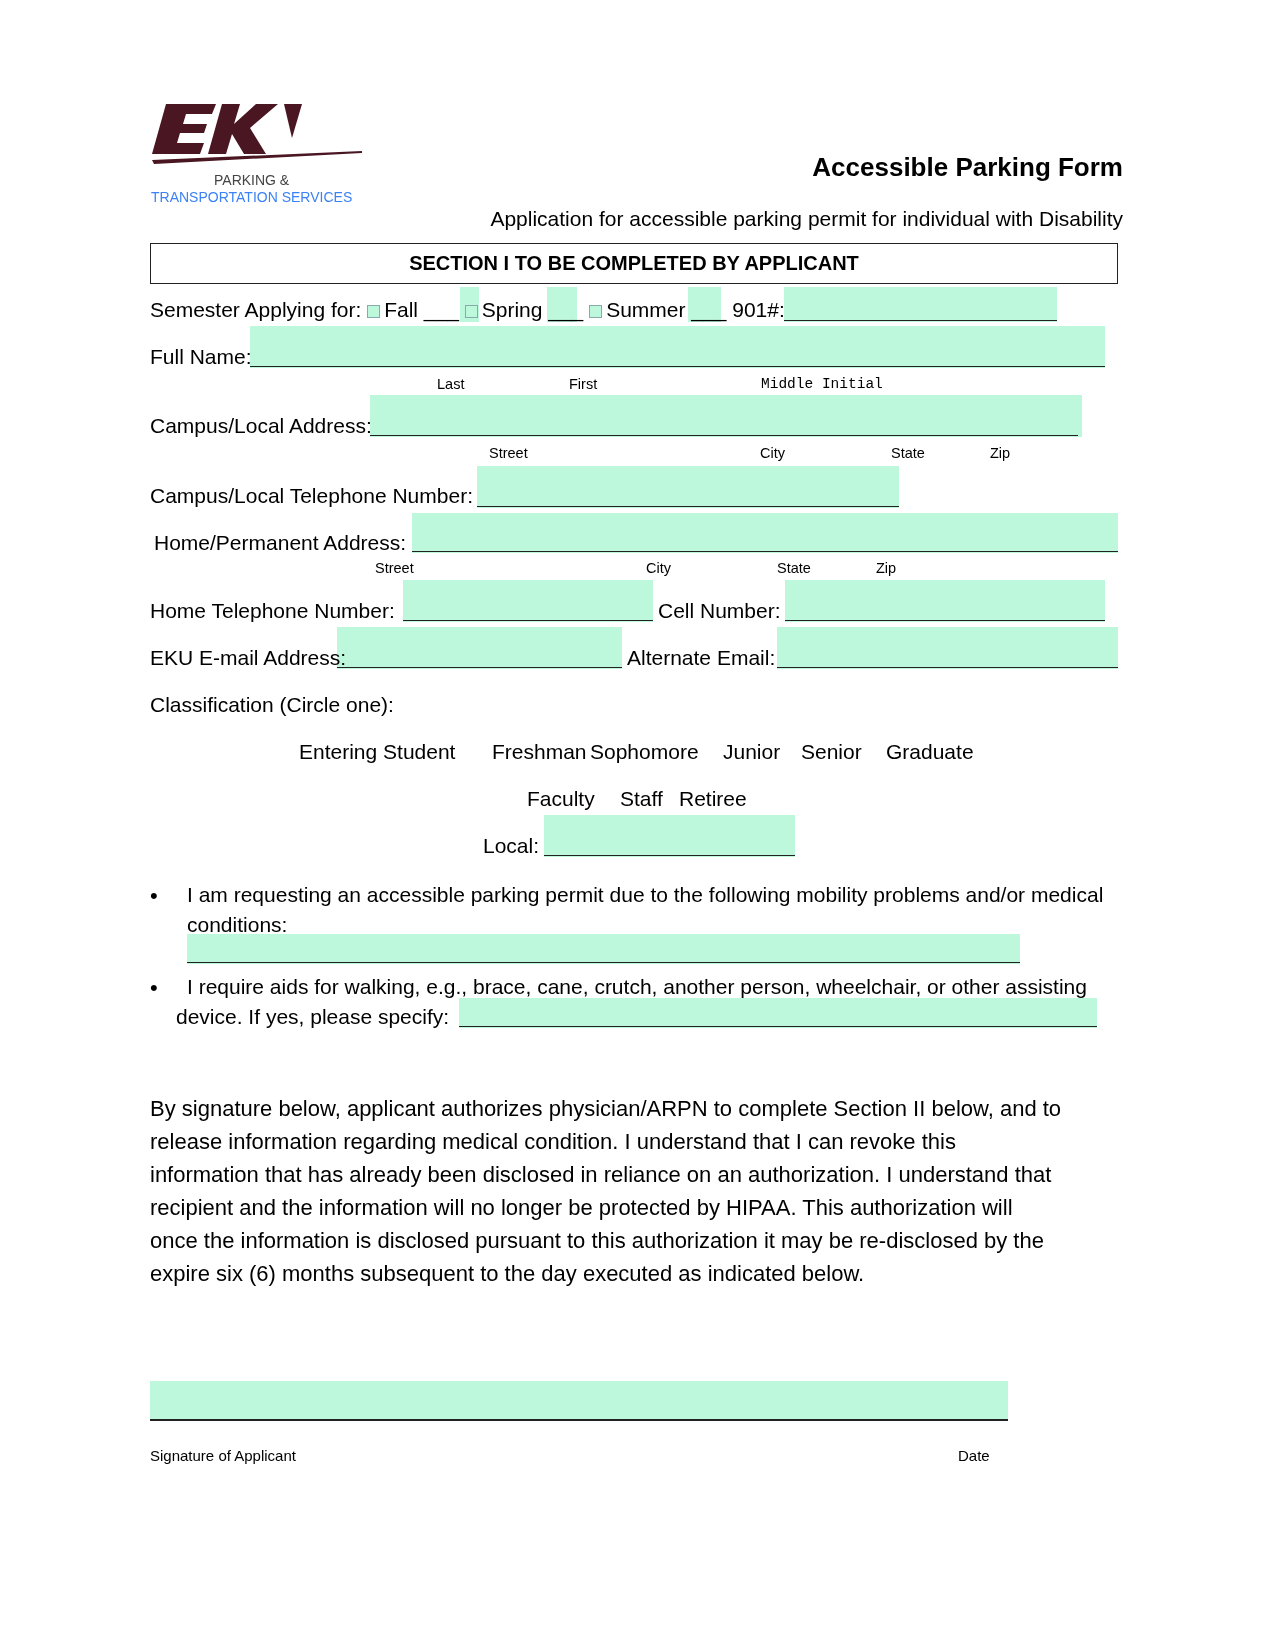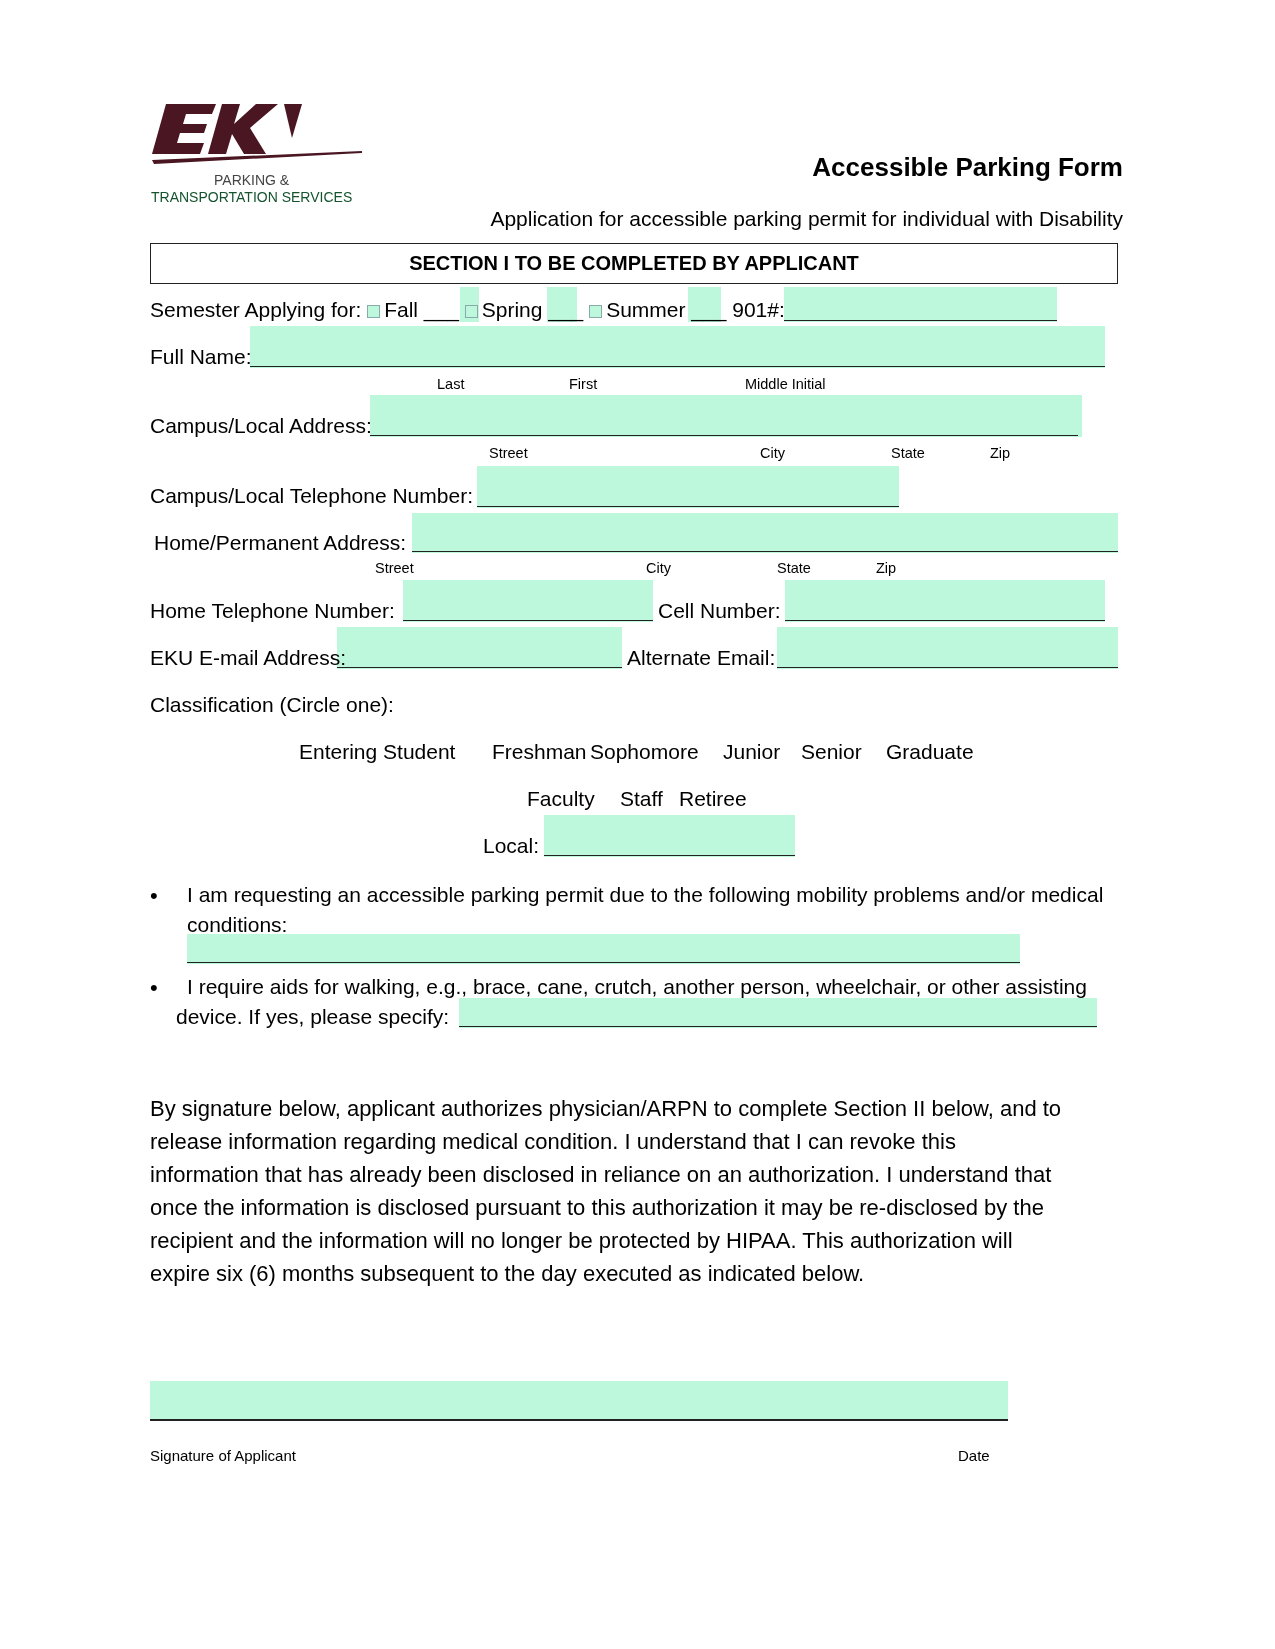--- a/index.html
+++ b/index.html
@@ -25,21 +25,21 @@
   <svg width="210" height="62" viewBox="0 0 210 62">
     <g fill="#4a1622">
       <polygon points="14,2 64,2 60,12 34,12 31,22 55,22 52,31 28,31 25,41 52,41 48,52 0,52"></polygon>
       <polygon points="70,2 88,2 82,22 104,2 126,2 98,26 114,52 92,52 80,32 74,52 56,52"></polygon>
       <polygon points="132,2 150,2 140,36 C140,36 138,42 148,42 L158,42 C166,42 168,36 168,36 L178,2 196,2 184,40 C180,50 170,52 160,52 L140,52 C124,52 120,44 123,36 Z"></polygon>
       <polygon points="0,58 210,49 210,51 2,62"></polygon>
     </g>
   </svg>
 </div>
 <div class="abs" style="left:214px;top:172px;font-size:14px;color:#444;">PARKING &amp;</div>
-<div class="abs" style="left:151px;top:189px;font-size:14px;color:#14532d;">TRANSPORTATION SERVICES</div>
+<div class="abs" style="left:151px;top:189px;font-size:14px;color:#3b82f6;">TRANSPORTATION SERVICES</div>
 
 <div class="abs title" style="right:152px;top:152px;">Accessible Parking Form</div>
 <div class="abs txt" style="right:152px;top:207px;">Application for accessible parking permit for individual with Disability</div>
 
 <div class="sectionbox">SECTION I TO BE COMPLETED BY APPLICANT</div>
 
 <div class="fill" style="left:460px;top:287px;width:19px;height:35px;"></div>
 <div class="fill" style="left:547px;top:287px;width:30px;height:35px;"></div>
 <div class="fill" style="left:688px;top:287px;width:33px;height:35px;"></div>
 <div class="fill" style="left:784px;top:287px;width:273px;height:35px;"></div>
@@ -53,21 +53,21 @@
   <span class="cb"></span><span>Summer</span>
   <span>___</span>
   <span>901#:</span>
 </div>
 
 <div class="fill" style="left:250px;top:326px;width:855px;height:42px;"></div>
 <div class="uline" style="left:250px;top:366px;width:855px;"></div>
 <div class="abs txt" style="left:150px;top:345px;">Full Name:</div>
 <div class="abs small" style="left:437px;top:376px;">Last</div>
 <div class="abs small" style="left:569px;top:376px;">First</div>
-<div class="abs small" style="left:745px;top:376px;">Middle Initial</div>
+<div class="abs small" style="left:761px;top:376px;font-family:Liberation Mono, monospace;">Middle Initial</div>
 
 <div class="fill" style="left:370px;top:395px;width:712px;height:42px;"></div>
 <div class="uline" style="left:370px;top:435px;width:708px;"></div>
 <div class="abs txt" style="left:150px;top:414px;">Campus/Local Address:</div>
 <div class="abs small" style="left:489px;top:445px;">Street</div>
 <div class="abs small" style="left:760px;top:445px;">City</div>
 <div class="abs small" style="left:891px;top:445px;">State</div>
 <div class="abs small" style="left:990px;top:445px;">Zip</div>
 
 <div class="fill" style="left:477px;top:466px;width:422px;height:42px;"></div>
@@ -119,21 +119,21 @@
 <div class="bullet" style="left:150px;top:975px;">•</div>
 <div class="abs txt" style="left:187px;top:975px;text-align:right;">I require aids for walking, e.g., brace, cane, crutch, another person, wheelchair, or other assisting</div>
 <div class="abs txt" style="left:176px;top:1005px;">device. If yes, please specify:</div>
 <div class="fill" style="left:459px;top:998px;width:638px;height:30px;"></div>
 <div class="uline" style="left:459px;top:1026px;width:638px;"></div>
 
 <div class="para">
   <p>By signature below, applicant authorizes physician/ARPN to complete Section II below, and to</p>
   <p>release information regarding medical condition. I understand that I can revoke this</p>
   <p>information that has already been disclosed in reliance on an authorization. I understand that</p>
+  <p>recipient and the information will no longer be protected by HIPAA. This authorization will</p>
   <p>once the information is disclosed pursuant to this authorization it may be re-disclosed by the</p>
-  <p>recipient and the information will no longer be protected by HIPAA. This authorization will</p>
   <p>expire six (6) months subsequent to the day executed as indicated below.</p>
 </div>
 
 <div class="fill" style="left:150px;top:1381px;width:858px;height:40px;"></div>
 <div class="uline" style="left:150px;top:1419px;width:858px;border-bottom-width:2px;"></div>
 <div class="abs" style="left:150px;top:1447px;font-size:15px;">Signature of Applicant</div>
 <div class="abs" style="left:958px;top:1447px;font-size:15px;">Date</div>
 
 </body></html>

